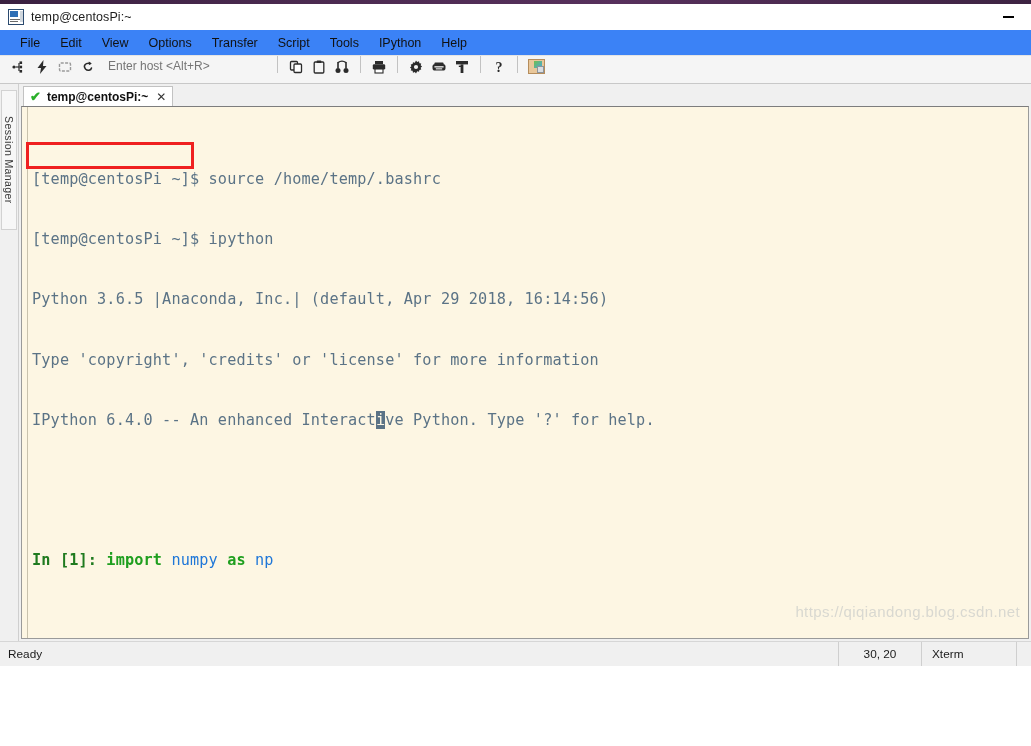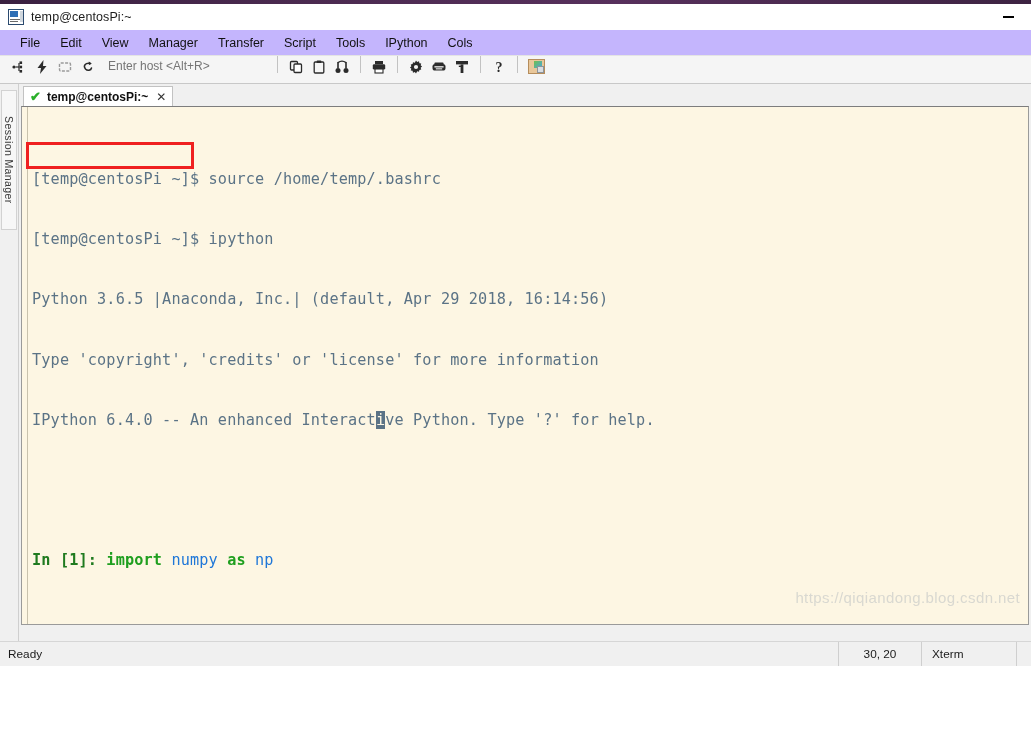--- a/index.html
+++ b/index.html
@@ -77,21 +77,21 @@
     display: flex; align-items: center; justify-content: center;
   }
   .win-btn .minus {
     width: 11px; height: 2px; background: #000000;
   }
 
   
   .menubar {
     flex: 0 0 auto;
     height: 25px;
-    background: #c4b5fd;
+    background: #3b82f6;
     display: flex;
     align-items: center;
     padding-left: 10px;
     border-bottom: 1px solid #e4e4e4;
   }
   .menu-item {
     font-size: 12.5px;
     color: #111111;
     padding: 3px 10px;
     cursor: default;
@@ -237,21 +237,21 @@
   .tab .tab-close {
     font-size: 12px;
     color: #333333;
     margin-left: 2px;
     line-height: 1;
   }
 
   
   .term-frame {
     flex: 1 1 auto;
-    margin: 0 2px 16px 2px;
+    margin: 0 2px 2px 2px;
     border: 1px solid #9a9a9a;
     border-top: 1px solid #7d7d7d;
     background: #fdf6e3;
     position: relative;
     overflow: hidden;
     display: flex;
   }
   .term-gutter {
     flex: 0 0 auto;
     width: 5px;
@@ -352,26 +352,26 @@
       <div class="win-btn">
         <span class="minus"></span>
       </div>
     </div>
   </div>
 
   <div class="menubar">
     <div class="menu-item">File</div>
     <div class="menu-item">Edit</div>
     <div class="menu-item">View</div>
-    <div class="menu-item">Manager</div>
+    <div class="menu-item">Options</div>
     <div class="menu-item">Transfer</div>
     <div class="menu-item">Script</div>
     <div class="menu-item">Tools</div>
     <div class="menu-item">IPython</div>
-    <div class="menu-item">Cols</div>
+    <div class="menu-item">Help</div>
   </div>
 
   <div class="toolbar">
 
     <div class="tb">
       <svg width="16" height="16" viewBox="0 0 16 16">
         <circle cx="3" cy="8" r="1.6" fill="#2b2b2b"></circle>
         <path d="M4.6 8 H8" stroke="#2b2b2b" stroke-width="1.2" fill="none"></path>
         <path d="M8 4 V12" stroke="#2b2b2b" stroke-width="1.2" fill="none"></path>
         <rect x="8.5" y="2.4" width="2.6" height="2.6" fill="#2b2b2b"></rect>

